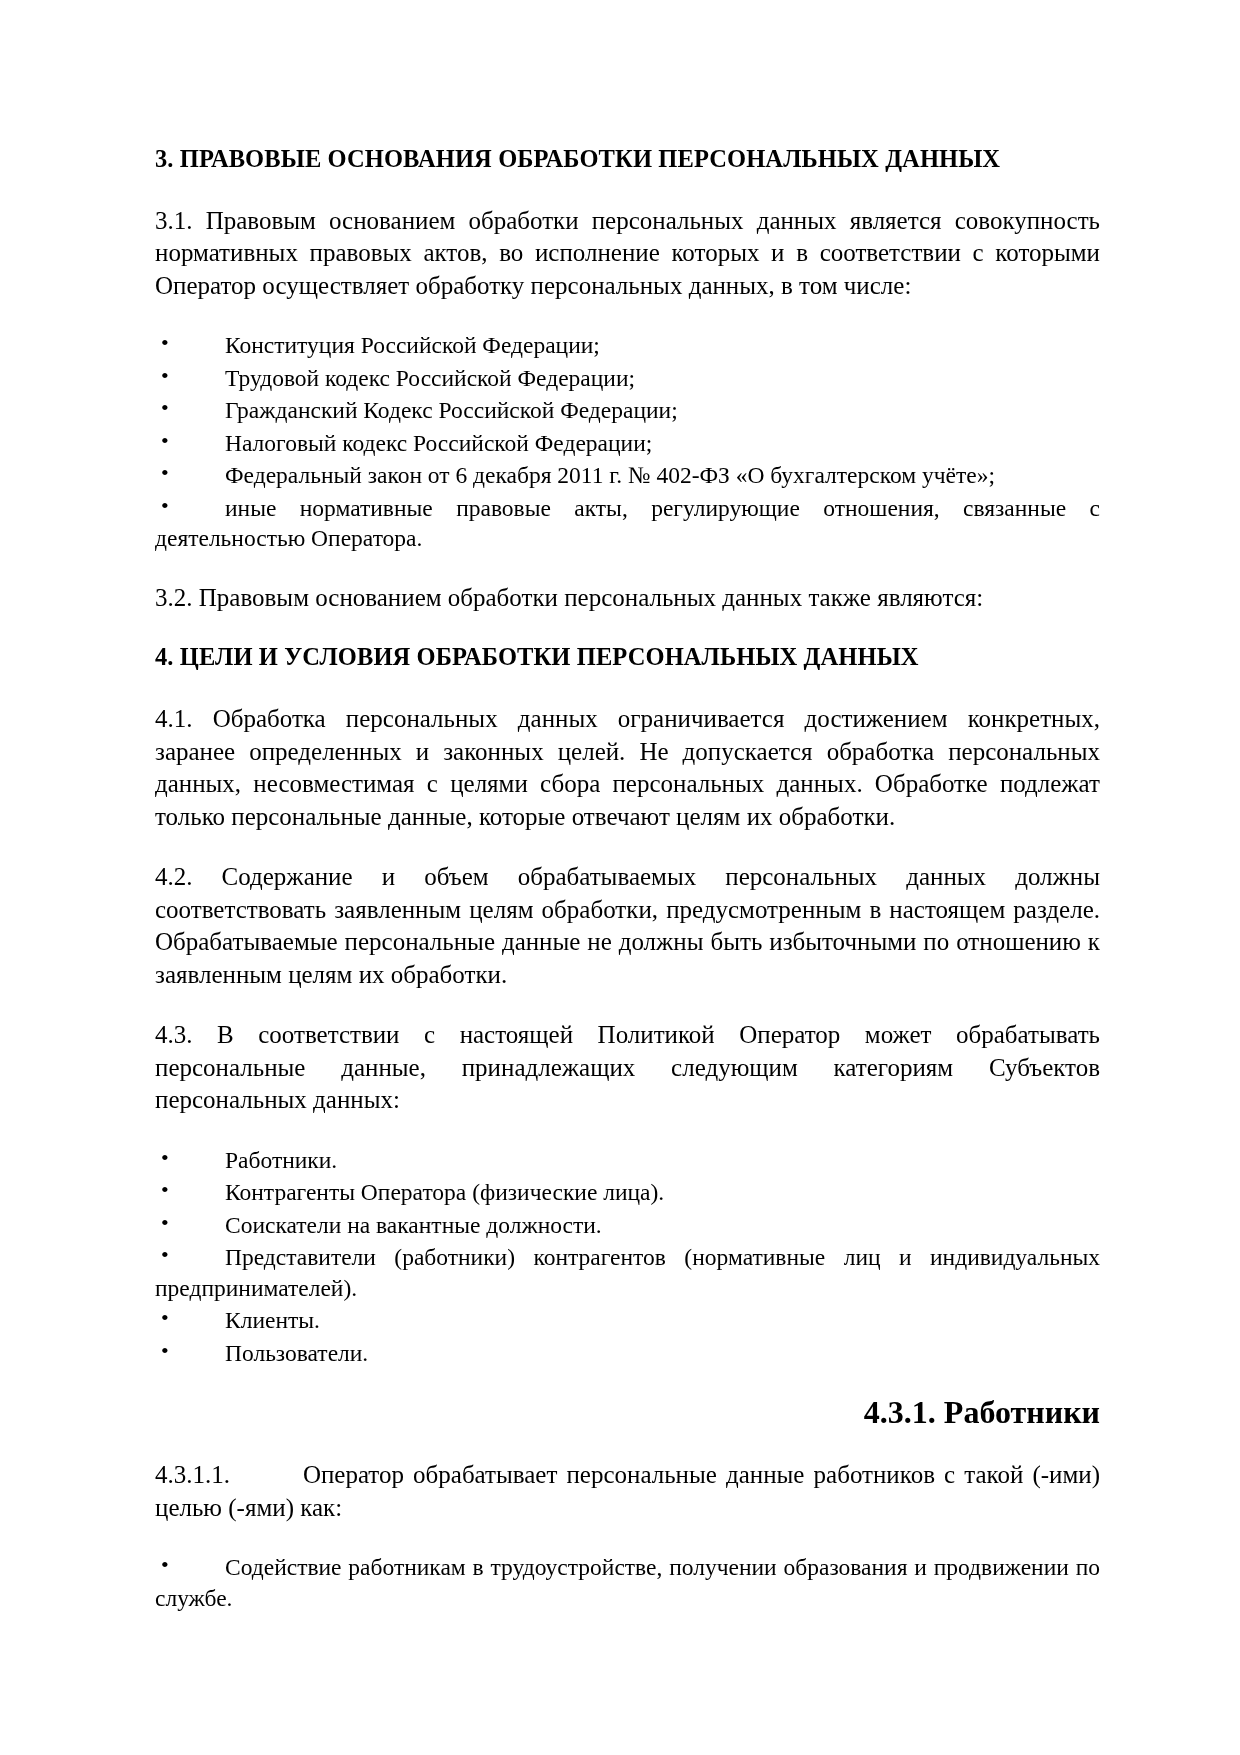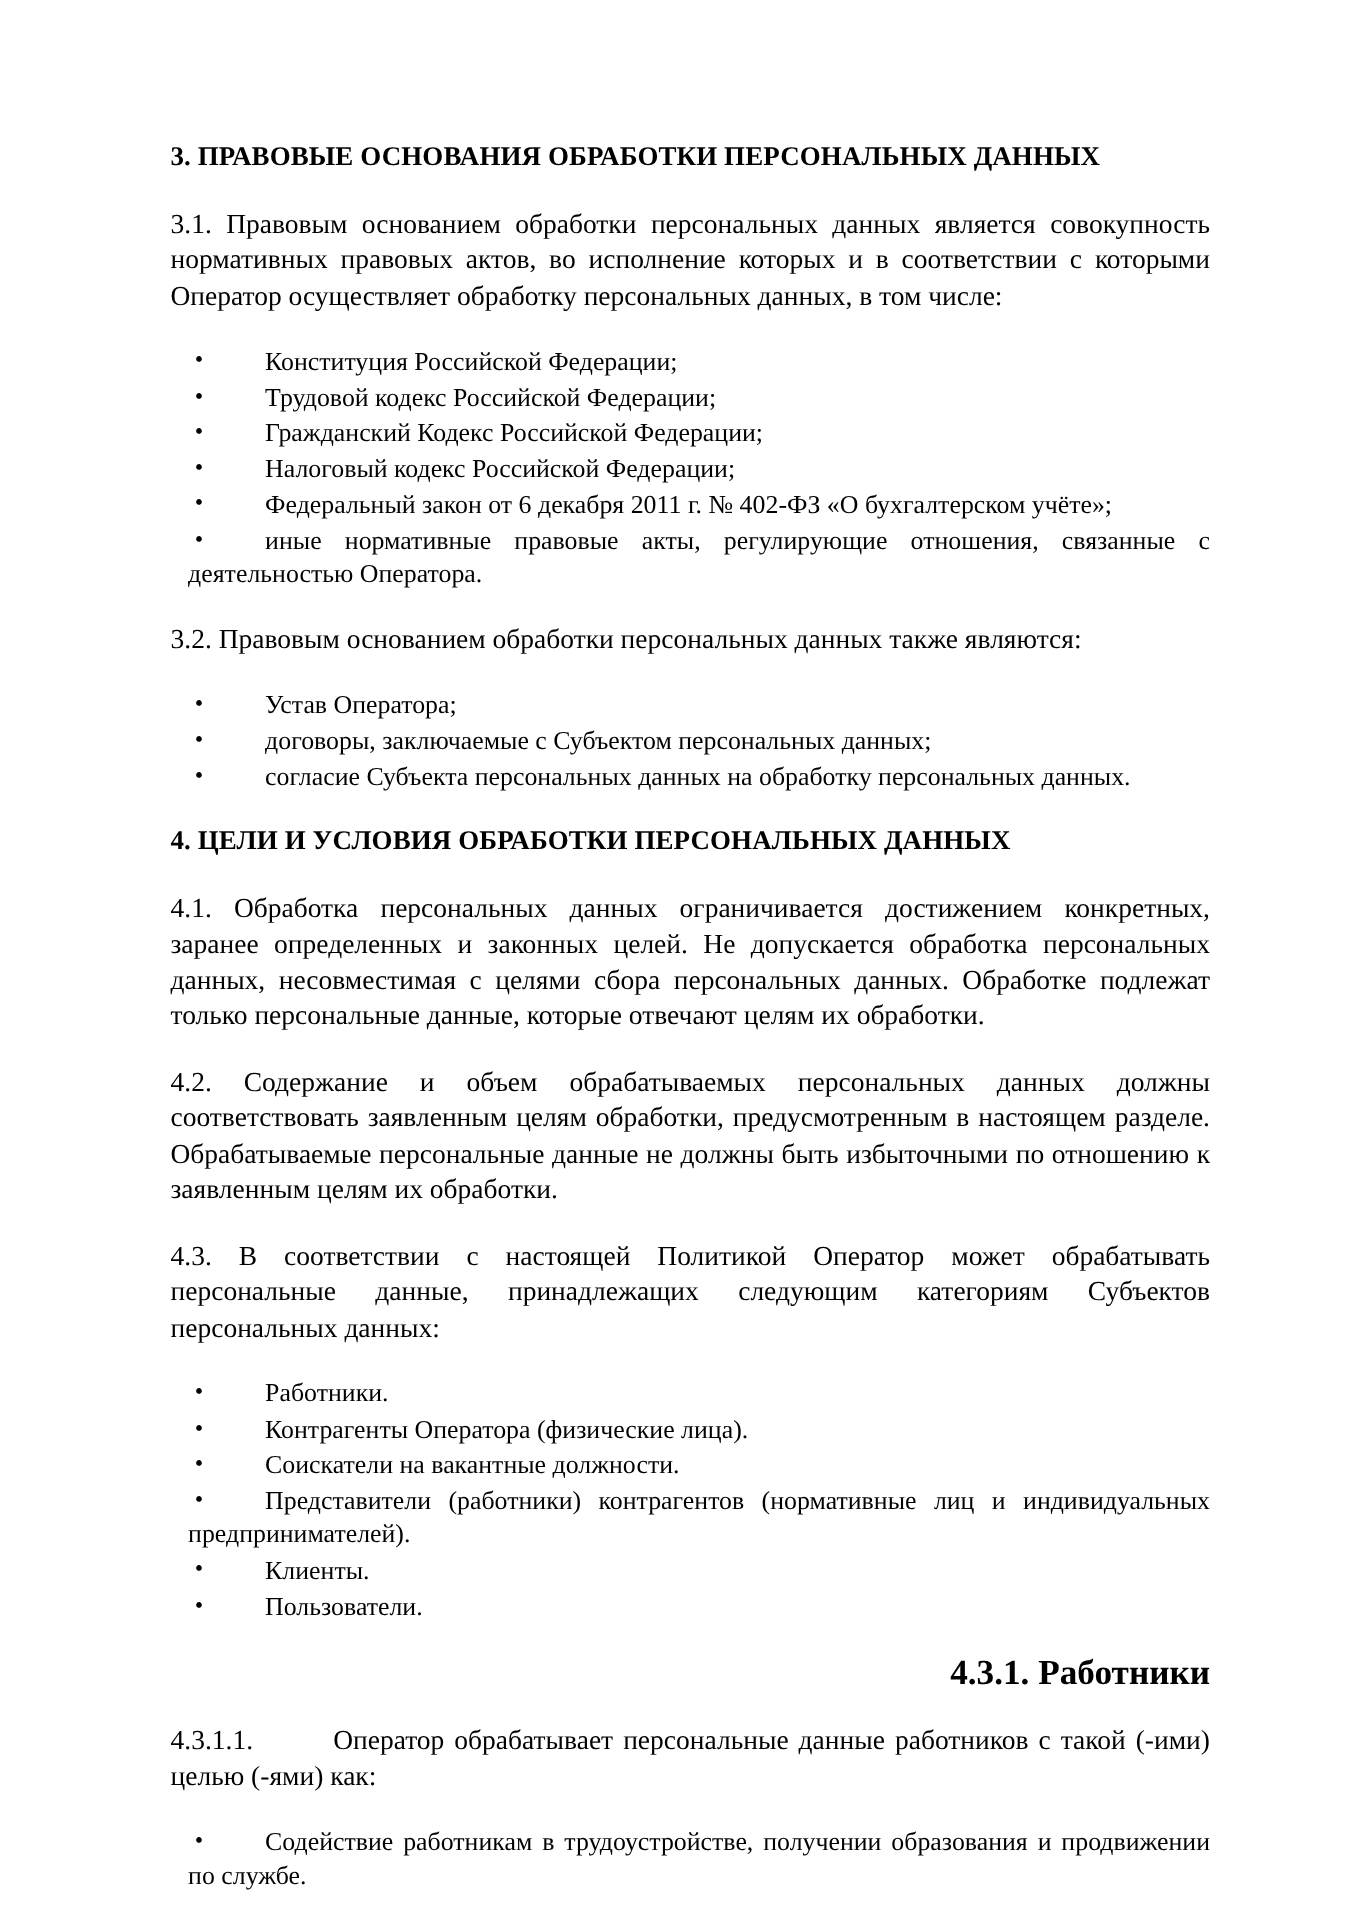--- a/index.html
+++ b/index.html
@@ -32,21 +32,21 @@
     line-height: 1.25;
     margin: 0 0 0 0;
     letter-spacing: 0.1px;
     text-align: left;
     white-space: nowrap;
   }
   .heading-block {
     margin-bottom: 30px;
   }
   .heading-block.tight-top {
-    margin-top: 0;
+    margin-top: 16px;
   }
   p.para {
     font-size: 25px;
     line-height: 1.30;
     margin: 0 0 0 0;
     text-align: justify;
     text-justify: inter-word;
     hyphens: none;
   }
   .para-block {
@@ -57,21 +57,21 @@
     margin: 0 0 28px 0;
     padding: 0;
   }
   ul.bullets.tight {
     margin-bottom: 26px;
   }
   ul.bullets li {
     position: relative;
     font-size: 23.5px;
     line-height: 1.30;
-    margin: 0 0 2px 16px;
+    margin: 0 0 2px 0;
     padding-left: 70px;
     text-align: justify;
     text-justify: inter-word;
   }
   ul.bullets li.nojustify {
     text-align: left;
   }
   ul.bullets li::before {
     content: "\2022";
     position: absolute;
@@ -119,25 +119,20 @@
       <li class="nojustify">Гражданский Кодекс Российской Федерации;</li>
       <li class="nojustify">Налоговый кодекс Российской Федерации;</li>
       <li class="nojustify">Федеральный закон от 6 декабря 2011 г. № 402-ФЗ «О бухгалтерском учёте»;</li>
       <li class="hanging">иные нормативные правовые акты, регулирующие отношения, связанные с деятельностью Оператора.</li>
     </ul>
 
     <div class="para-block">
       <p class="para">3.2. Правовым основанием обработки персональных данных также являются:</p>
     </div>
 
-    <ul class="bullets">
-      <li class="nojustify">Устав Оператора;</li>
-      <li class="nojustify">договоры, заключаемые с Субъектом персональных данных;</li>
-      <li class="nojustify">согласие Субъекта персональных данных на обработку персональных данных.</li>
-    </ul>
 
     <div class="heading-block">
       <h2 class="section-heading">4. ЦЕЛИ И УСЛОВИЯ ОБРАБОТКИ ПЕРСОНАЛЬНЫХ ДАННЫХ</h2>
     </div>
 
     <div class="para-block">
       <p class="para">4.1. Обработка персональных данных ограничивается достижением конкретных, заранее определенных и законных целей. Не допускается обработка персональных данных, несовместимая с целями сбора персональных данных. Обработке подлежат только персональные данные, которые отвечают целям их обработки.</p>
     </div>
 
     <div class="para-block">

